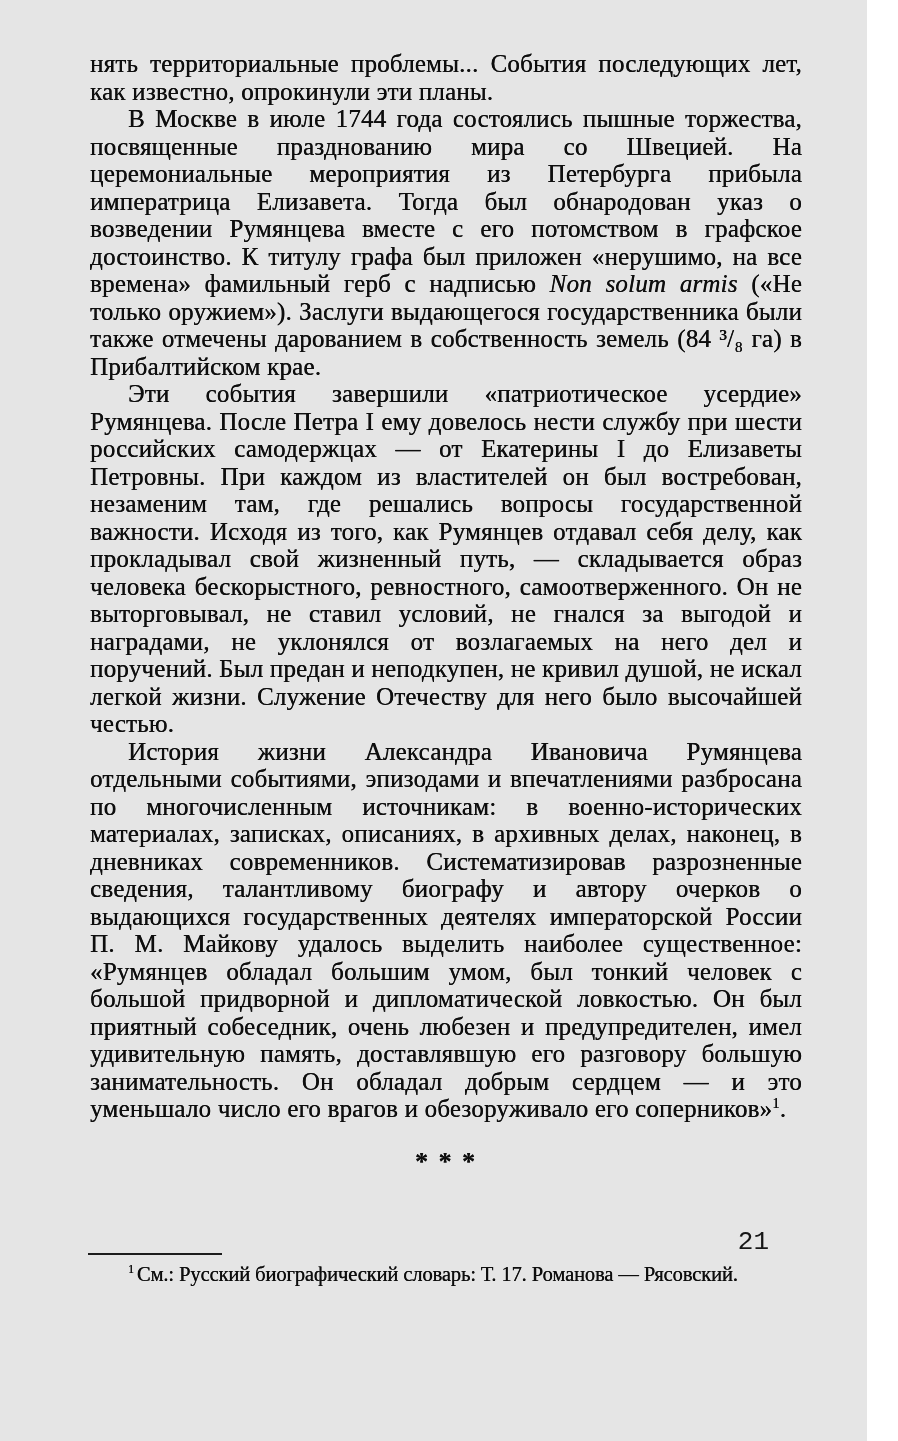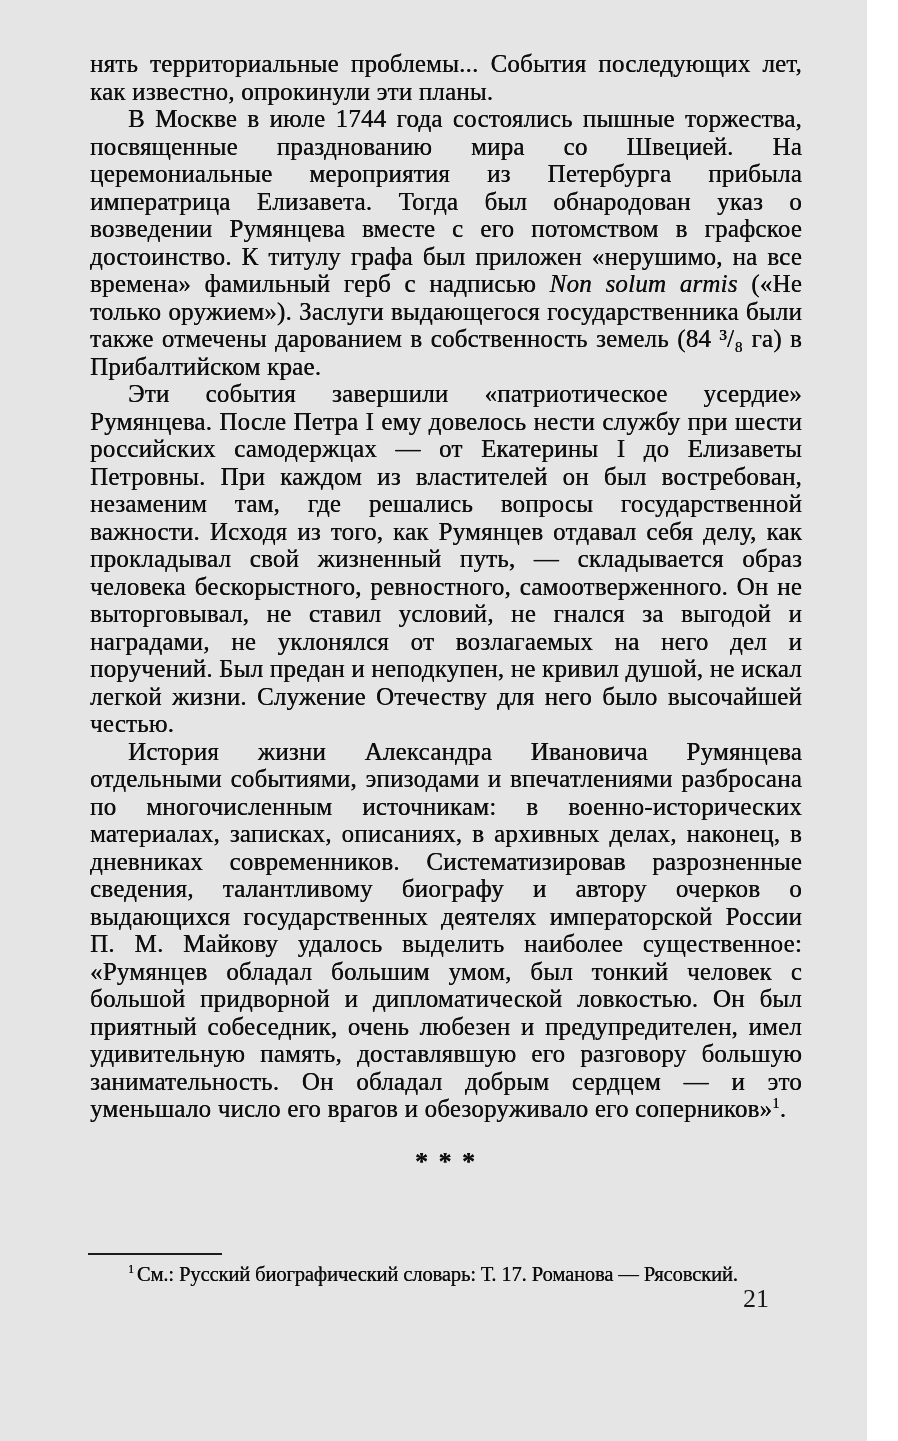--- a/index.html
+++ b/index.html
@@ -54,23 +54,23 @@
     line-height: 26px;
     letter-spacing: -0.1px;
     white-space: nowrap;
     text-indent: 38px;
     text-shadow: 0.3px 0 0 currentColor;
     font-family: Liberation Serif, serif;
   }
   .footnote sup.fref { margin-right: 3px; }
   .page-number {
     position: absolute;
-    top: 1284px;
+    top: 1227px;
     right: 98px;
-    font-family: Liberation Serif, serif;
+    font-family: Liberation Mono, monospace;
     font-size: 26px;
     color: #161616;
   }
 </style>
 </head>
 <body>
 
 <div class="page">
 
   <div class="body-text">

